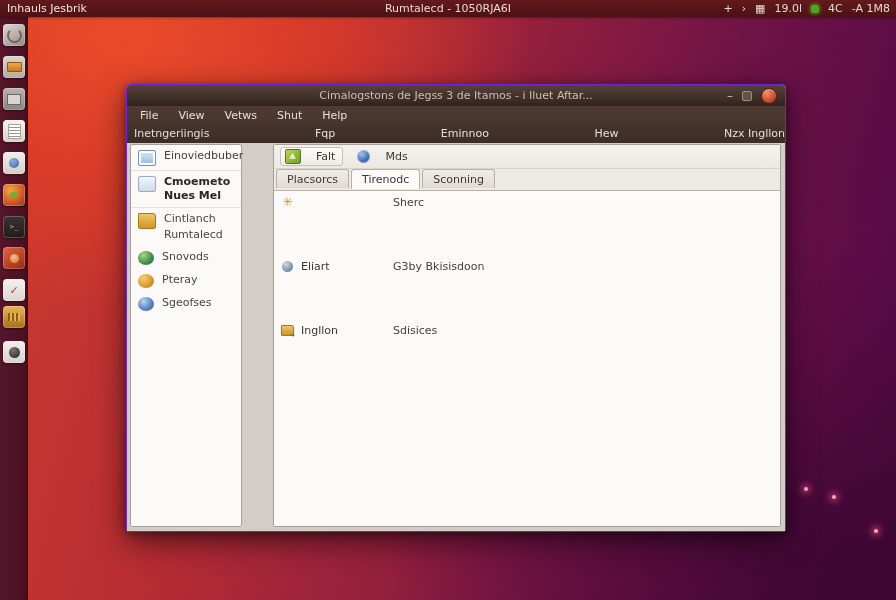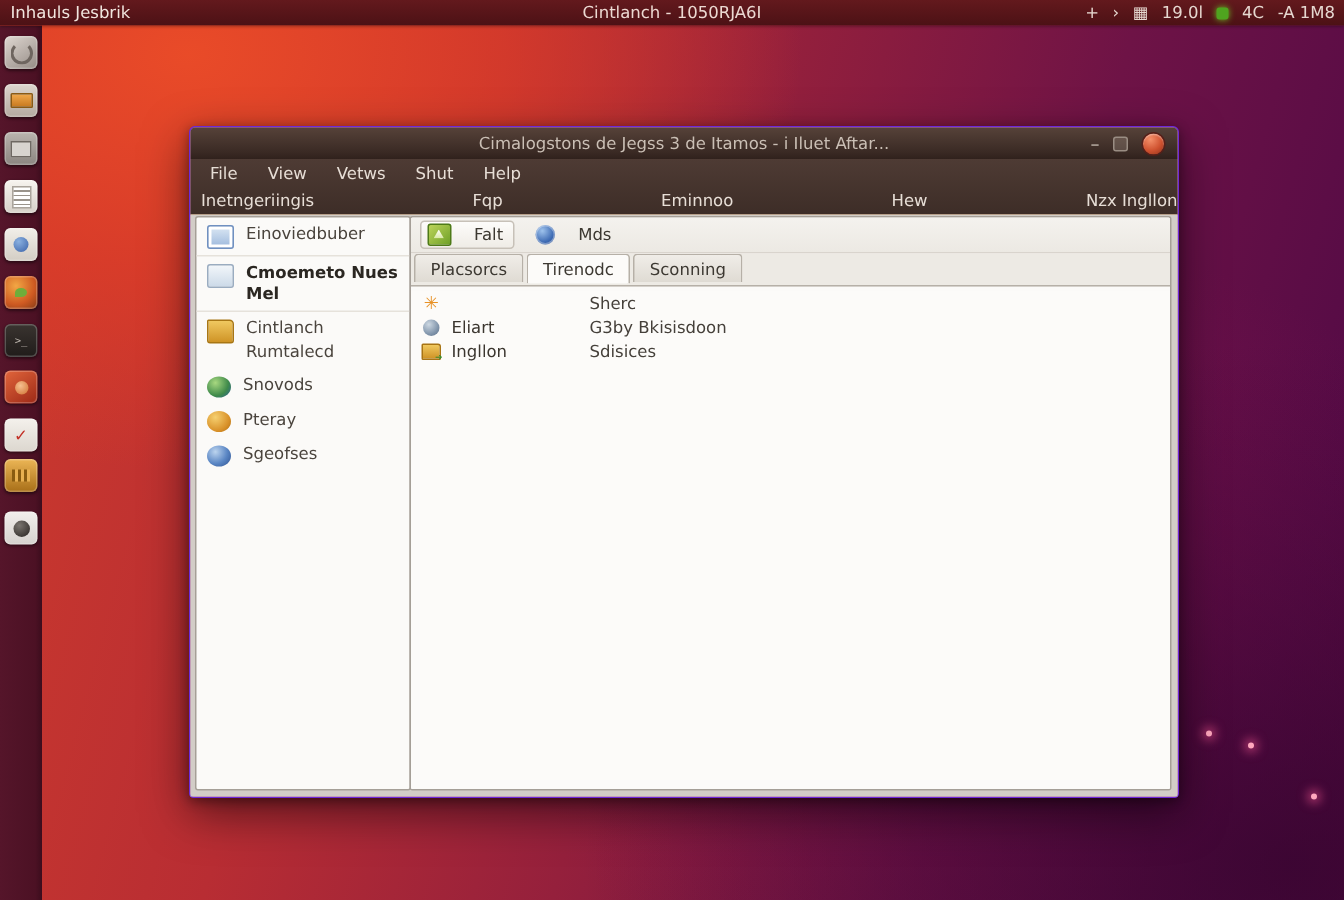--- a/index.html
+++ b/index.html
@@ -85,21 +85,21 @@
     position:absolute;left:0;top:21px;right:0;height:37px;
     background:linear-gradient(#4e3b34,#3d2d27);
     color:#e7ded6;font-size:11px;
   }
   .menu-row{display:flex;align-items:center;height:18px;padding-left:13px;gap:20px;}
   .menu-row.second{gap:17px;padding-left:7px;justify-content:space-between;}
   .menu-item{cursor:default;}
   
   .win-body{position:absolute;left:0;top:58px;right:0;bottom:0;background:#d2cdc7;}
   .panel{position:absolute;background:#fbfaf8;border:1px solid #a59f97;border-radius:2px;box-sizing:border-box;}
-  .sidebar{left:3px;top:1px;width:144px;bottom:4px;}
+  .sidebar{left:3px;top:1px;width:112px;bottom:4px;}
   .mainpanel{left:146px;top:1px;right:4px;bottom:4px;overflow:hidden;}
   
   .sb-item{position:relative;display:flex;align-items:flex-start;padding:4px 4px 4px 7px;font-size:11px;color:#4a443d;}
   .sb-item.sep{border-bottom:1px solid #e6e2db;}
   .sb-item.selected .sb-label{color:#2b2722;font-weight:bold;}
   .sb-ico{width:16px;height:14px;margin-right:8px;flex:0 0 16px;border-radius:2px;margin-top:1px;}
   .sbi-computer{background:linear-gradient(#dce8f4,#9cb8dc);border:1px solid #7090c0;box-shadow:inset 0 0 0 2px #fff;}
   .sbi-window{background:linear-gradient(#f2f6fa,#ccdae8);border:1px solid #9aacc0;}
   .sbi-folder{background:linear-gradient(#f0c860,#cf9426);border:1px solid #a87614;border-radius:1px 3px 2px 2px;}
   .sbi-ball{border-radius:50%;width:14px;height:14px;background:radial-gradient(circle at 35% 30%,#a8d880,#3f8a4a 60%,#2a5e9a);}
@@ -118,21 +118,21 @@
     background:linear-gradient(#fff,#d8e8a0);clip-path:polygon(0 100%,50% 0,100% 100%);}
   .ico-globe{width:13px;height:13px;border-radius:50%;background:radial-gradient(circle at 35% 30%,#9ec2ec,#3f6cb4 60%,#24468a);
     box-shadow:inset 0 0 0 1px rgba(255,255,255,.35);}
   
   .tabbar{height:21px;background:#edeae4;border-bottom:1px solid #b6b0a7;padding-left:2px;display:flex;align-items:flex-start;}
   .tab{font-size:11px;color:#3d3932;padding:3px 10px 2px 10px;margin-right:2px;border:1px solid #b6b0a7;border-bottom:none;
     border-radius:3px 3px 0 0;background:linear-gradient(#f0ede8,#dfdbd3);position:relative;}
   .tab.active{background:#fcfbf9;margin-bottom:-1px;padding-bottom:3px;z-index:2;}
   
   .content{background:#fcfbf9;height:100%;}
-  .lrow{display:flex;align-items:center;height:16px;padding-left:7px;font-size:11px;color:#3b362f;}
+  .lrow{display:flex;align-items:center;height:16px;padding-left:7px;font-size:11px;color:#3b362f;margin-top:48px;}
   .lrow:first-child{margin-top:3px;}
   .l-ico{width:13px;height:12px;margin-right:7px;flex:0 0 13px;display:flex;align-items:center;justify-content:center;}
   .l-name{width:92px;flex:0 0 92px;}
   .l-value{color:#45403a;}
   .ico-star{color:#e79125;font-size:12px;line-height:12px;}
   .ico-orb{width:11px;height:11px;border-radius:50%;background:radial-gradient(circle at 35% 30%,#cdd8e2,#8296ac 60%,#5a6e86);}
   .ico-foldershare{width:12px;height:9px;border-radius:1px 2px 1px 1px;background:linear-gradient(#f0c85e,#cf9326);
     border:1px solid #a87414;position:relative;}
   .ico-foldershare::after{content:"➜";position:absolute;right:-2px;bottom:-3px;font-size:6px;color:#3f8a2a;}
   .ico-sync{width:11px;height:11px;border-radius:50%;background:linear-gradient(135deg,#5b84c6 50%,#e2933a 50%);
@@ -141,21 +141,21 @@
 </head>
 <body>
 
 <div class="wallpaper"></div>
 <div class="sparkle" style="left:804px;top:487px;"></div>
 <div class="sparkle" style="left:832px;top:495px;"></div>
 <div class="sparkle" style="left:874px;top:529px;"></div>
 
 <div class="top-bar">
   <span class="tb-left">Inhauls Jesbrik</span>
-  <span class="tb-center">Cintlanch - 1050RJA6I</span>
+  <span class="tb-center">Rumtalecd - 1050RJA6I</span>
   <span class="tb-right">
     <span class="tb-ico">+</span>
     <span class="tb-ico">›</span>
     <span class="tb-ico">▦</span>
     <span class="tb-ico">19.0l</span>
     <span class="green-dot"></span>
     <span class="tb-ico">4C</span>
     <span class="tb-ico">-A 1M8</span>
   </span>
 </div>

